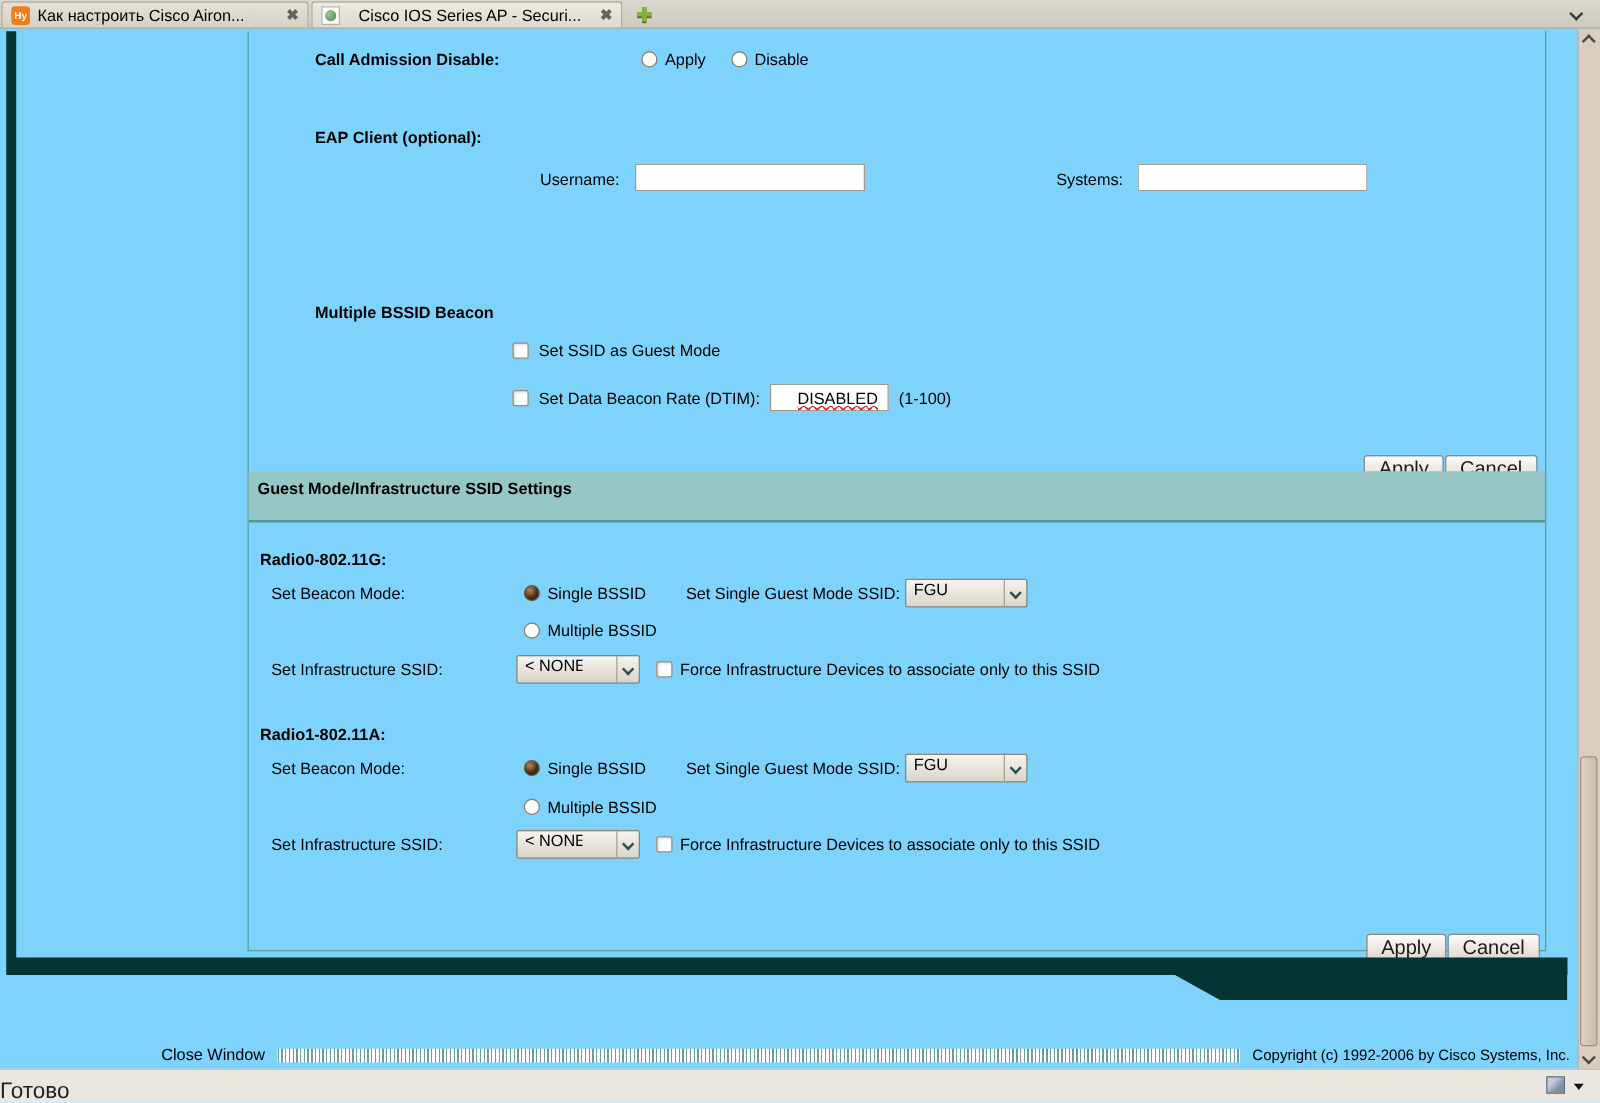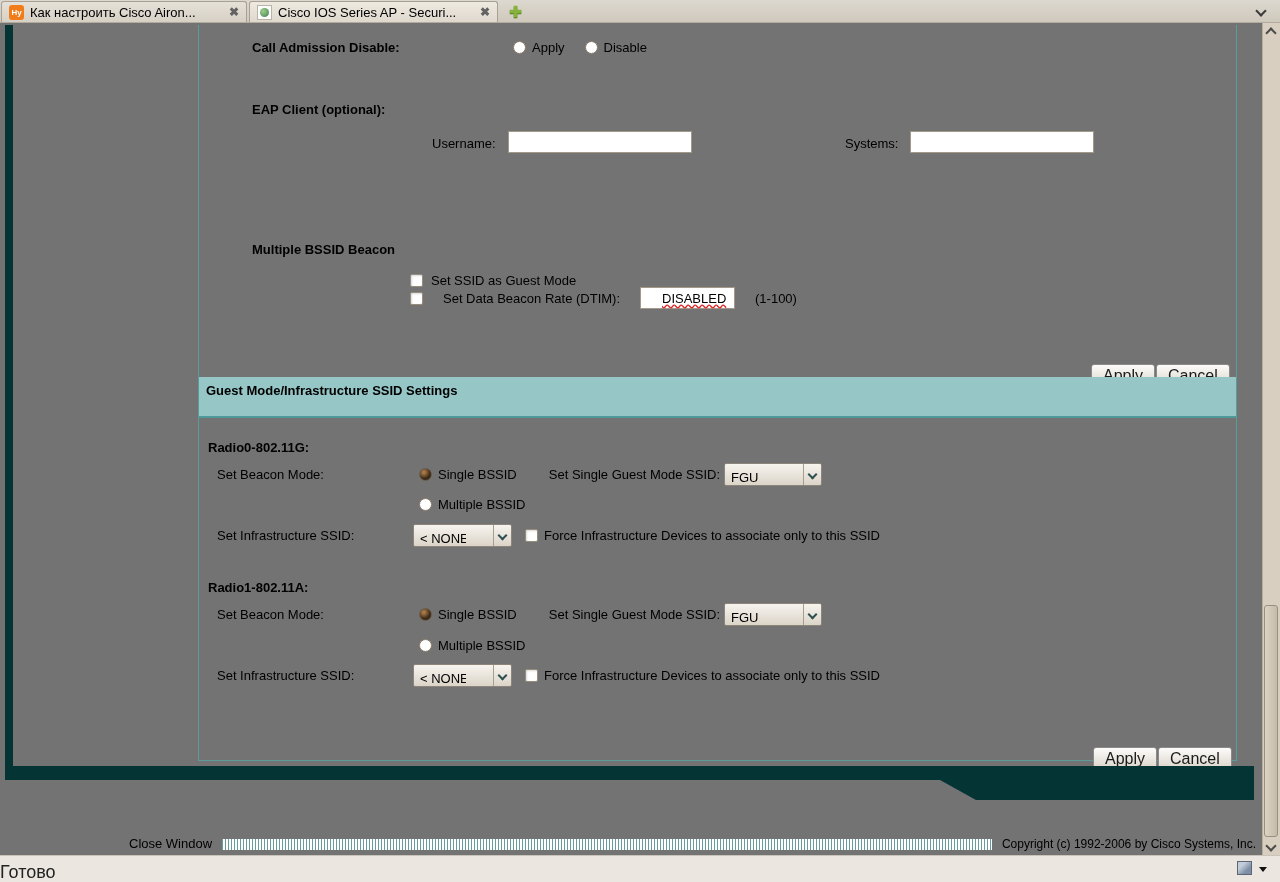--- a/index.html
+++ b/index.html
@@ -1,16 +1,16 @@
 <!DOCTYPE html>
 <html><head>
 <meta charset="utf-8">
 <style>
   html,body{margin:0;padding:0;background:#fff;}
-  #screen{position:relative;width:1280px;height:882px;overflow:hidden;background:#737373;
+  #screen{position:relative;width:1280px;height:882px;overflow:hidden;background:#7dd3fc;
           font-family:"Liberation Sans",sans-serif;color:#000;}
   .abs{position:absolute;}
   .lbl{font-size:13px;white-space:nowrap;}
   .b{font-weight:bold;}
   .row{position:absolute;display:flex;align-items:center;font-size:13px;white-space:nowrap;}
 
   
   .tabbar{position:absolute;left:0;top:0;width:1280px;height:23px;
           background:linear-gradient(#ddd8cf,#cfc9bd);border-bottom:1px solid #b2ab9e;box-sizing:border-box;}
   .tab{position:absolute;top:1px;height:21px;display:flex;align-items:center;gap:6px;
@@ -42,21 +42,21 @@
 
   
   .inp{position:absolute;box-sizing:border-box;border:1px solid #a3998a;background:#fff;height:22px;
        font-size:13px;font-family:"Liberation Sans",sans-serif;padding:2px 4px;}
   .chk{display:inline-block;width:13px;height:13px;box-sizing:border-box;border:1px solid #988c7a;
        background:#fff;border-radius:2px;box-shadow:inset 1px 1px 2px rgba(0,0,0,.15);flex:none;}
   .radio{display:inline-block;width:13px;height:13px;box-sizing:border-box;border:1px solid #8a7b68;
          border-radius:50%;background:#fff;flex:none;}
   .radio.sel{background:radial-gradient(circle at 35% 30%,#a87848 8%,#4a3categ520 0,#3a2a18 65%);}
   .radio.sel{background:radial-gradient(circle at 35% 30%,#a87848 10%,#3a2a18 60%);border-color:#6b5b45;}
-  .selbox{position:absolute;box-sizing:border-box;display:flex;align-items:flex-end;height:23px;
+  .selbox{position:absolute;box-sizing:border-box;display:flex;align-items:flex-start;height:23px;
           background:linear-gradient(#f7f4ef,#dbd4c8);border:1px solid #8d857a;border-radius:2px;
           font-size:13px;padding-left:6px;gap:27px;}
   .selbox .val{flex:1;white-space:nowrap;overflow:hidden;}
   .selarrow{width:17px;align-self:stretch;border-left:1px solid #a79e90;display:flex;
             align-items:center;justify-content:center;flex:none;}
   .selarrow .chev{width:5px;height:5px;border-color:#2e4f4f;}
   .btn{position:absolute;box-sizing:border-box;height:24px;padding:0 11px;font-size:16px;
        font-family:"Liberation Sans",sans-serif;color:#1a1a1a;background:linear-gradient(#fdfcfa,#d9d2c7);
        border:1px solid #8a8a8a;border-radius:3px;display:flex;align-items:center;justify-content:center;margin-top:24px;}
   .wavy{text-decoration:underline;text-decoration-style:wavy;text-decoration-color:#dd2222;}
@@ -87,21 +87,21 @@
 <body>
 
 <div id="screen">
 
   <div class="tabbar">
     <div class="tab" style="left:1px;width:246px;">
       <span class="fav1">Hy</span>
       <span class="tab-title">Как настроить Cisco Airon...</span>
       <span class="tab-close">✖</span>
     </div>
-    <div class="tab active" style="left:249px;width:249px;">
+    <div class="tab active" style="left:249px;width:249px;text-align:center;">
       <span class="fav2">
           <i></i>
         </span>
       <span class="tab-title">Cisco IOS Series AP - Securi...</span>
       <span class="tab-close">✖</span>
     </div>
     <div class="newtab">
       <span>✚</span>
     </div>
     <span class="chev down abs" style="left:1257px;top:7px;border-color:#3c3c3c;"></span>
@@ -126,21 +126,21 @@
   <input class="inp" style="left: 508px; top: 131px; width: 184px;" value="">
   <div class="abs lbl" style="left:845px;top:136px;">Systems:</div>
   <input class="inp" style="left: 910px; top: 131px; width: 184px;" value="">
 
   <div class="abs lbl b" style="left:252px;top:242px;">Multiple BSSID Beacon</div>
 
   <div class="row" style="left:410px;top:272px;height:17px;gap:8px;">
     <span class="chk"></span>
     <span>Set SSID as Guest Mode</span>
   </div>
-  <div class="row" style="left:410px;top:286px;height:24px;gap:20px;">
+  <div class="row" style="left:410px;top:306px;height:24px;gap:8px;">
     <span class="chk"></span>
     <span>Set Data Beacon Rate (DTIM):</span>
     <span class="inp" style="position:static;width:95px;display:inline-flex;align-items:center;padding-left:21px;">
       <span class="wavy">DISABLED</span>
     </span>
     <span>(1-100)</span>
   </div>
 
   <button class="btn" style="left:1091px;top:340px;">Apply</button>
   <button class="btn" style="left:1156px;top:340px;">Cancel</button>

